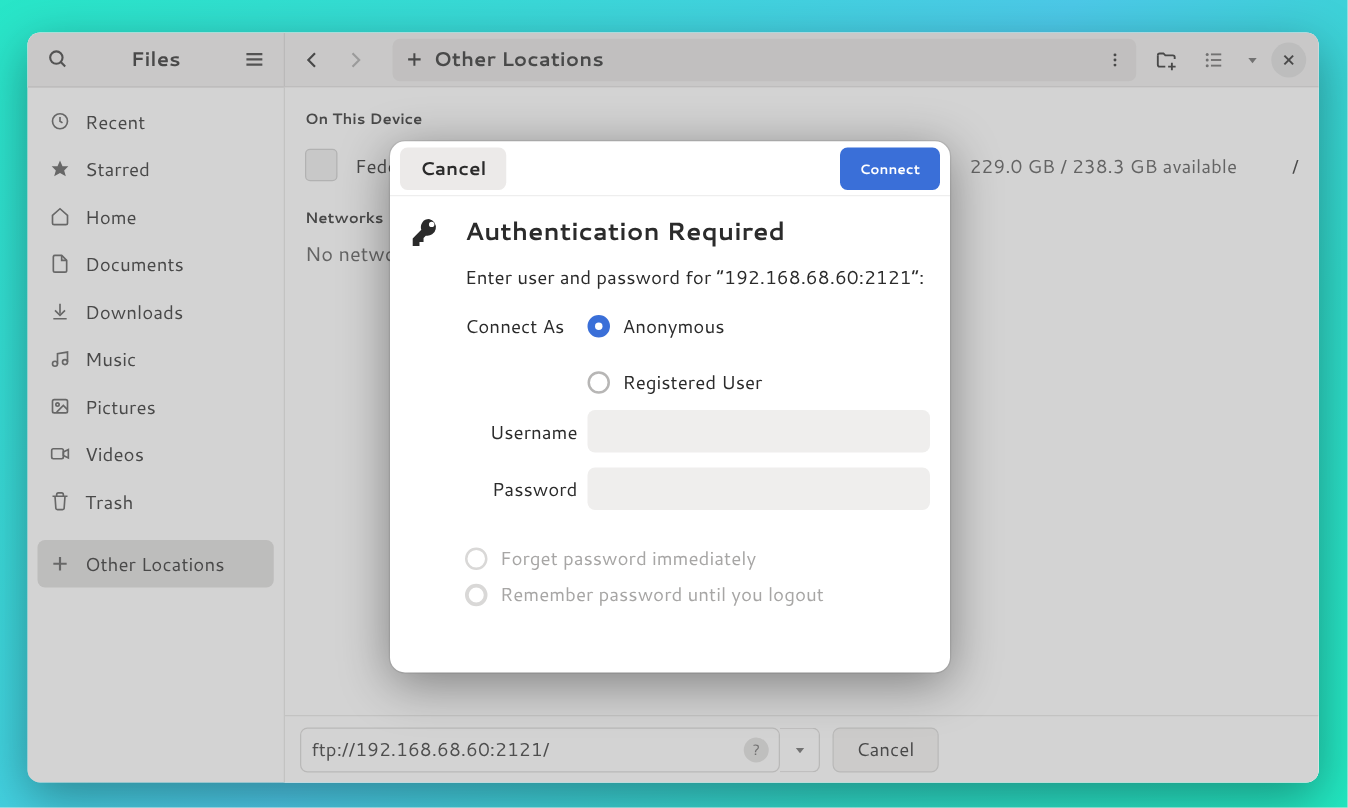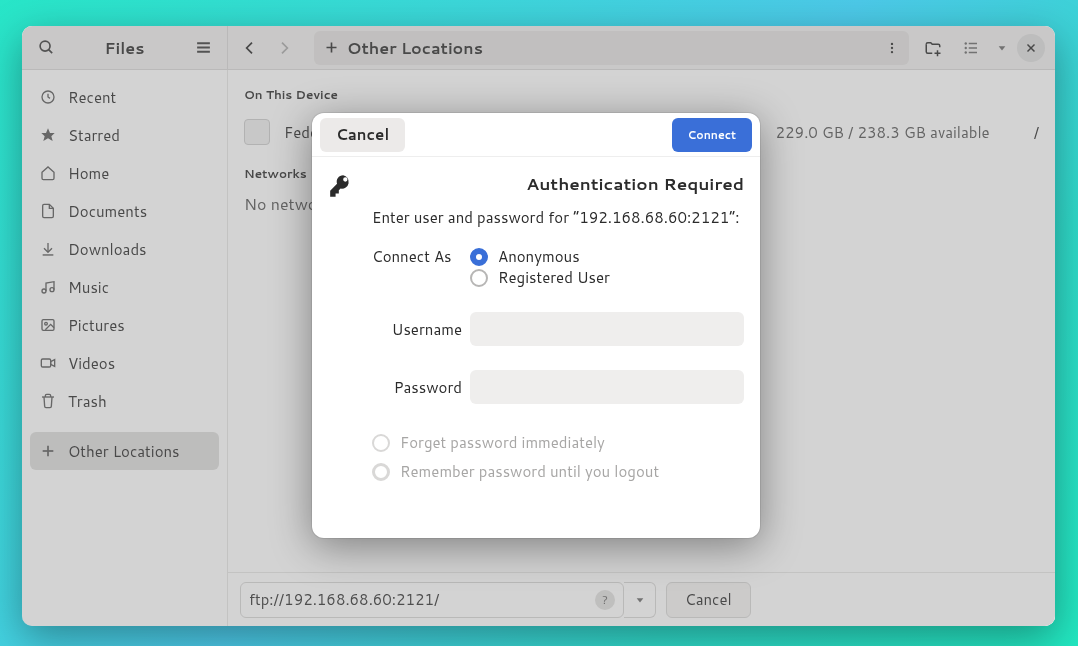--- a/index.html
+++ b/index.html
@@ -54,32 +54,32 @@
   background:#fff; border-radius:12px; z-index:10;
   box-shadow:0 8px 40px rgba(0,0,0,.4), 0 0 0 1px rgba(0,0,0,.08);
   display:flex; flex-direction:column; overflow:hidden;
 }
 .dlg-header{height:44px;display:flex;align-items:center;justify-content:space-between;padding:0 8px;border-bottom:1px solid #eee;}
 .dlg-cancel{background:#eceae9;border:none;height:34px;padding:0 16px;border-radius:6px;font-weight:600;font-size:15px;color:#2b2b2b;cursor:pointer;}
 .dlg-connect{background:#3a6fd8;border:none;height:34px;padding:0 16px;border-radius:6px;font-weight:700;font-size:11px;color:#fff;cursor:pointer;}
 .dlg-body{padding:14px 16px 16px 16px; display:flex; gap:14px;}
 .key-icon{width:30px;flex-shrink:0; color:#2b2b2b; padding-top:2px;}
 .dlg-content{flex:1;}
-.dlg-title{font-weight:700;font-size:17px;color:#2b2b2b;margin-bottom:12px;text-align:right;}
+.dlg-title{font-weight:700;font-size:20px;color:#2b2b2b;margin-bottom:12px;}
 .dlg-sub{font-size:15px;color:#2b2b2b;margin-bottom:18px;}
 .form-row{display:flex;align-items:center;margin-bottom:6px;}
 .form-label{width:98px;text-align:left;font-size:15px;color:#2b2b2b;padding-right:8px;}
-.radio-col{display:flex;flex-direction:column;gap:0;}
+.radio-col{display:flex;flex-direction:column;gap:24px;}
 .radio-opt{display:flex;align-items:center;gap:10px;font-size:15px;color:#2b2b2b;cursor:pointer;}
 .rdio{width:18px;height:18px;border-radius:50%;border:2px solid #b7b6b5;background:#fff;position:relative;flex-shrink:0;}
 .rdio.selected{border-color:#3a6fd8;background:#3a6fd8;}
 .rdio.selected::after{content:"";position:absolute;inset:4px;border-radius:50%;background:#fff;}
 .rdio.dim-selected{border:3px solid #9fbdf0;background:#fff;}
 .text-in{flex:1;height:34px;background:#efeeed;border:none;border-radius:6px;padding:0 10px;font-size:15px;margin-left:0;}
-.form-row.txt{margin-top:24px;align-items:center;}
+.form-row.txt{margin-top:12px;align-items:center;}
 .form-row.txt .form-label{width:98px;text-align:right;color:#2b2b2b;}
 .remember-block{margin-top:28px;padding-left:0;}
 .remember-block .radio-opt{color:#a7a6a5;margin-bottom:8px;}
 .remember-block .rdio{border-color:#d9d8d7;}
 svg{display:block;}
 </style>
 </head>
 <body>
 
 <div class="window">

